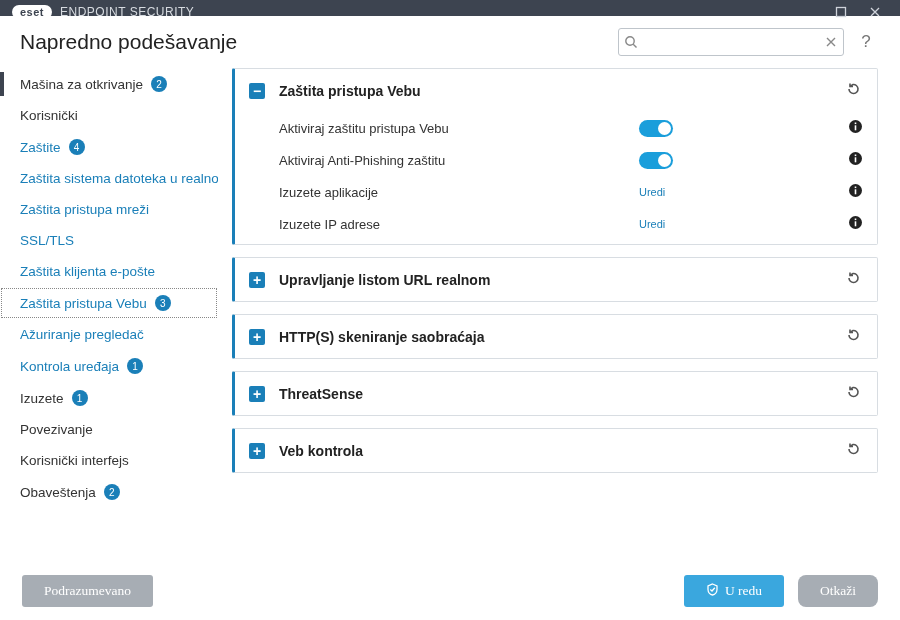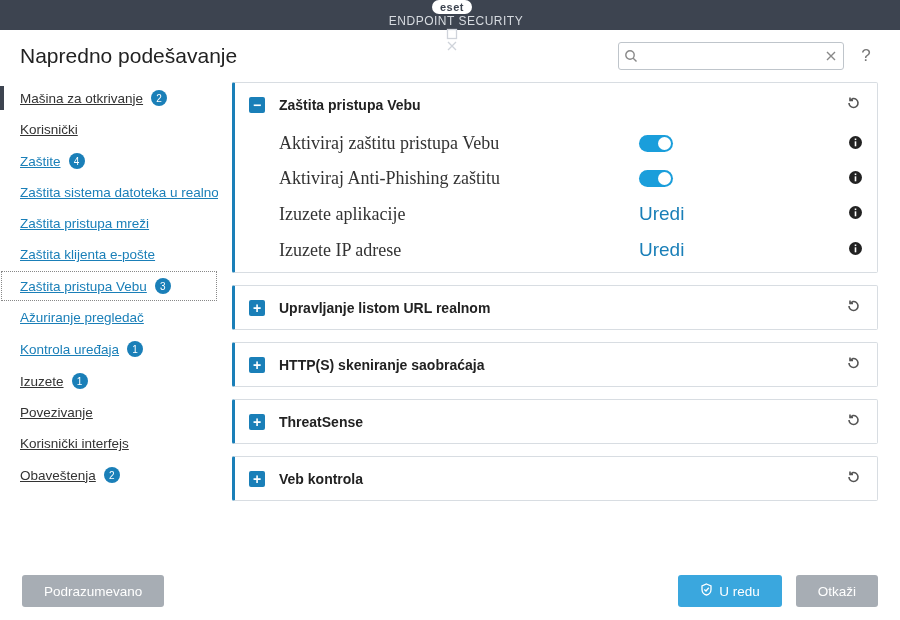--- a/index.html
+++ b/index.html
@@ -1,18 +1,18 @@
 <!DOCTYPE html>
 <html><head>
   <meta charset="utf-8">
   <style>
     * { box-sizing: border-box; margin: 0; padding: 0; }
     body { font-family: "Segoe UI", Arial, sans-serif; font-size: 13px; color: #333; background: #fff; width: 900px; height: 620px; overflow: hidden; display: flex; flex-direction: column; }
     
-    .titlebar { background: #3d4450; color: #fff; height: 30px; display: flex; align-items: center; padding: 0 8px 0 12px; flex-direction: column; }
+    .titlebar { background: #3d4450; color: #fff; height: 16px; display: flex; align-items: center; padding: 8px 8px 0 12px; }
     .brand-logo { background: #fff; color: #3d4450; font-weight: bold; border-radius: 10px; padding: 1px 8px; font-size: 11px; letter-spacing: 0.5px; }
     .brand-text { margin-left: 8px; font-size: 12px; letter-spacing: 0.5px; color: #d7dbe0; }
     .titlebar-spacer { flex: 1; }
     .win-btn { width: 34px; height: 30px; display: flex; align-items: center; justify-content: center; color: #cfd3da; cursor: pointer; }
     .win-btn svg { width: 12px; height: 12px; stroke: currentColor; stroke-width: 1.3; fill: none; }
 
     
     .content { flex: 1; display: flex; flex-direction: column; }
     .topbar { display: flex; align-items: center; padding: 12px 20px 8px 20px; }
     .page-title { font-size: 21px; font-weight: 400; color: #222; }
@@ -25,51 +25,51 @@
 
     .body { flex: 1; display: flex; overflow: hidden; }
     
     .sidebar { width: 218px; padding: 4px 0 4px 0; overflow-y: auto; }
     .nav-item { position: relative; padding: 8px 12px 8px 20px; color: #333; cursor: pointer; display: flex; align-items: center; font-size: 13.5px; }
     .nav-item.toplevel { color: #333; }
     .nav-item.link { color: #1a7fb8; }
     .nav-item.sub { padding-left: 20px; }
     .nav-item.selected { color: #1a7fb8; }
     .nav-item.selected-box { outline: 1px dotted #888; outline-offset: -2px; }
-    .nav-item .label { flex: 0 0 auto; text-decoration: underline; }
+    .nav-item .label { flex: 0 0 auto; }
     .badge { display: inline-flex; min-width: 16px; height: 16px; border-radius: 8px; background: #1a7fb8; color: #fff; font-size: 10px; align-items: center; justify-content: center; margin-left: 8px; padding: 0 4px; }
     .nav-item .leftedge { position: absolute; left: 0; top: 4px; bottom: 4px; width: 4px; background: #3d4450; border-radius: 0; display: none; }
     .nav-item.marked .leftedge { display: block; }
 
     
     .main { flex: 1; padding: 4px 22px 10px 14px; overflow-y: auto; }
     .panel { border: 1px solid #d8dde2; border-radius: 2px; margin-bottom: 12px; background: #fff; border-left: 3px solid #1a7fb8; }
     .panel-header { display: flex; align-items: center; padding: 10px 14px; cursor: pointer; }
     .exp-icon { width: 16px; height: 16px; background: #1a7fb8; color: #fff; display: flex; align-items: center; justify-content: center; font-weight: bold; font-size: 14px; border-radius: 2px; margin-right: 14px; line-height: 1; }
     .panel-title { font-weight: 600; font-size: 14px; color: #222; flex: 1; }
     .undo-btn { color: #555; cursor: pointer; padding: 2px; }
     .undo-btn svg { width: 16px; height: 16px; stroke: currentColor; fill: none; stroke-width: 1.6; }
     .panel-body { padding: 0 14px 4px 44px; }
     .setting-row { display: flex; align-items: center; padding: 7px 0; }
-    .setting-label { flex: 0 0 auto; color: #333; font-size: 18px; width: 360px; font-family: Liberation Serif, serif; }
+    .setting-label { flex: 0 0 auto; color: #333; font-size: 13px; width: 360px; }
     .setting-ctrl { flex: 0 0 auto; width: 70px; display: flex; align-items: center; }
     .setting-sp { flex: 1; }
     .info-icon { color: #222; cursor: pointer; }
     .info-icon svg { width: 15px; height: 15px; }
     .toggle { width: 34px; height: 17px; border-radius: 10px; background: #1a9edb; position: relative; cursor: pointer; }
     .toggle .knob { position: absolute; right: 2px; top: 2px; width: 13px; height: 13px; background: #fff; border-radius: 50%; }
-    .action-link { color: #1a7fb8; cursor: pointer; font-size: 19px; }
+    .action-link { color: #1a7fb8; cursor: pointer; font-size: 11px; }
 
     
     .footer { height: 58px; display: flex; align-items: center; padding: 0 22px; }
-    .btn { height: 32px; padding: 0 22px; border-radius: 3px; font-size: 13.5px; display: inline-flex; align-items: center; justify-content: center; cursor: pointer; border: none; }
+    .btn { height: 32px; padding: 0 22px; border-radius: 3px; font-size: 13.5px; display: inline-flex; align-items: center; justify-content: center; cursor: pointer; border: none; font-family: Liberation Serif, serif; }
     .btn-default { background: #a7adb4; color: #fff; }
     .btn-primary { background: #3aa7de; color: #fff; }
     .btn-primary .shield { margin-right: 6px; }
-    .btn-cancel { background: #a7adb4; color: #fff; }
+    .btn-cancel { background: #a7adb4; color: #fff; border-radius: 8px; }
     .footer-sp { flex: 1; }
     .btn + .btn { margin-left: 14px; }
   </style>
 </head>
 <body>
 
 <div class="titlebar">
   <span class="brand-logo">eset</span>
   <span class="brand-text">ENDPOINT SECURITY</span>
   <span class="titlebar-spacer"></span>
@@ -122,20 +122,23 @@
         <span class="label">Zaštite</span>
         <span class="badge">4</span>
       </div>
       <div class="nav-item sub link">
         <span class="label">Zaštita sistema datoteka u realnom vremenu</span>
       </div>
       <div class="nav-item sub link">
         <span class="label">Zaštita pristupa mreži</span>
       </div>
       <div class="nav-item sub link">
+        <span class="label">SSL/TLS</span>
+      </div>
+      <div class="nav-item sub link">
         <span class="label">Zaštita klijenta e-pošte</span>
       </div>
       <div class="nav-item sub link selected selected-box">
         <span class="label">Zaštita pristupa Vebu</span>
         <span class="badge">3</span>
       </div>
       <div class="nav-item sub link">
         <span class="label">Ažuriranje pregledač</span>
       </div>
       <div class="nav-item sub link">

